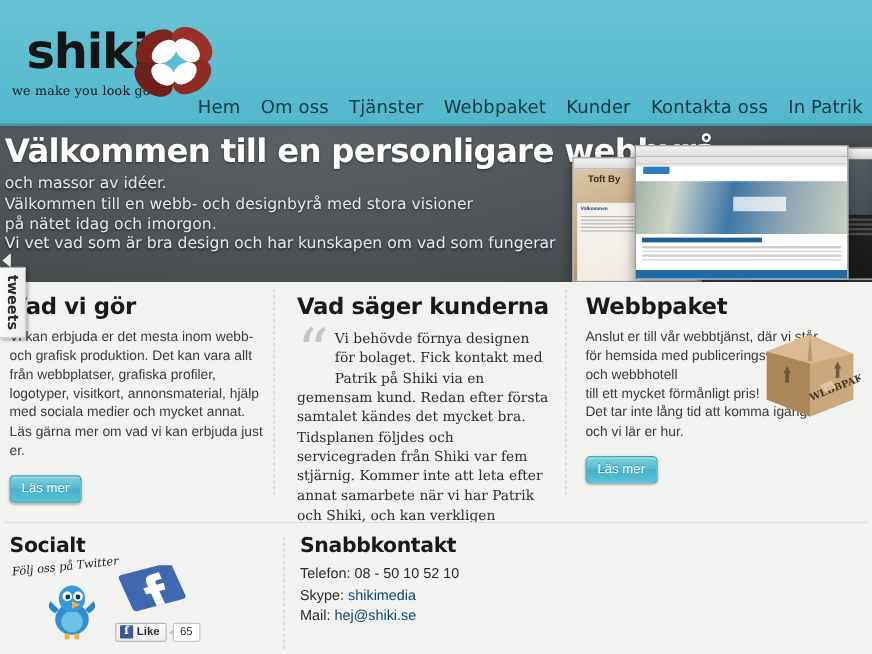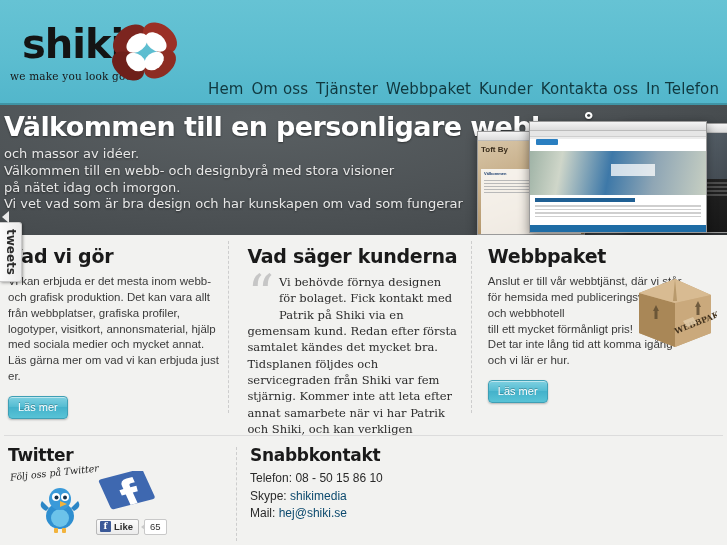--- a/index.html
+++ b/index.html
@@ -42,21 +42,21 @@
     color: #171717;
     letter-spacing: .2px;
   }
   .logo-flower { position: absolute; left: 100px; top: 4px; width: 80px; height: 75px; }
 
   .nav {
     position: absolute;
     right: 0; bottom: 7px;
     display: flex;
     align-items: flex-end;
-    gap: 8px;
+    gap: 17px;
     padding-right: 8px;
     margin-left: 24px;
   }
   .nav a {
     font-family: "DejaVu Sans", sans-serif;
     font-size: 15px;
     color: #10383f;
     text-decoration: none;
     letter-spacing: .1px;
     white-space: nowrap;
@@ -103,21 +103,21 @@
     border: 1px solid #9a9a9a;
     box-shadow: 0 4px 10px rgba(0,0,0,.45);
     overflow: hidden;
   }
   .win .chrome { height: 9px; background: linear-gradient(#f4f4f4,#dcdcdc); border-bottom: 1px solid #bcbcbc; }
   .win .chrome2 { height: 6px; background: #e6e6e6; border-bottom: 1px solid #cfcfcf; }
   .win-back-left { left: -14px; top: 20px; width: 108px; height: 104px; transform: rotate(0deg); }
   .win-back-right { right: -12px; top: 12px; width: 120px; height: 110px; }
   .win-front { left: 38px; top: 10px; width: 178px; height: 112px; }
   .shot-wood { height: 100%; background: linear-gradient(160deg,#d8c6a8,#b99c72 60%,#8f7043); position: relative; }
-  .shot-wood .hdr { position:absolute; left:3px; top:4px; font-size:8px; color:#3a2d1c; font-weight:bold;}
+  .shot-wood .hdr { position:absolute; left:12px; top:4px; font-size:8px; color:#3a2d1c; font-weight:bold;}
   .shot-wood .card { position:absolute; left:3px; top:28px; right:3px; bottom:3px; background:rgba(255,255,255,.82);}
   .shot-wood .card .t { font-size:4px; color:#1a3d6e; font-weight:bold; padding:2px 3px; }
   .shot-wood .card .l { height:1.5px; background:#b9b9b9; margin:1.5px 3px; }
   .shot-dark { height:100%; background: linear-gradient(#2b2b2b,#161616); }
   .shot-dark .band { height:46px; background: linear-gradient(120deg,#7c8a94,#3b4249); margin-bottom:3px;}
   .shot-dark .l { height:2px; background:#4d4d4d; margin:2px 6px; }
   .shot-blue { height:100%; background:#fff; }
   .shot-blue .logo { height:9px; margin:2px 6px 3px; }
   .shot-blue .logo::before{content:""; display:block; width:22px; height:6px; background:#2a7fc1; border-radius:1px;}
   .shot-blue .hero-img { height:44px; background: linear-gradient(100deg,#9fb3a6 0%,#cfd6c9 18%,#3d78a8 45%,#8fa6b5 70%,#c7cfc2 100%); position:relative;}
@@ -335,21 +335,21 @@
       </svg>
     </div>
 
     <nav class="nav">
       <a href="#">Hem</a>
       <a href="#">Om oss</a>
       <a href="#">Tjänster</a>
       <a href="#">Webbpaket</a>
       <a href="#">Kunder</a>
       <a href="#">Kontakta oss</a>
-      <a href="#">In Telefon</a>
+      <a href="#">In Patrik</a>
     </nav>
     <div class="header-rule"></div>
   </div>
 
   <div class="hero">
     <div class="hero-inner">
       <div class="hero-title">Välkommen till en personligare webbyrå</div>
       <div class="hero-sub">
         <div>och massor av idéer.</div>
         <div>Välkommen till en webb- och designbyrå med stora visioner</div>
@@ -453,21 +453,21 @@
         </g>
         <polygon points="52,50 62,46 66,52 56,56" fill="#e0cba9" opacity=".85"></polygon>
       </svg>
     </div>
   </div>
 
   <div class="hdiv"></div>
 
   <div class="footer">
     <div class="fcol-1">
-      <h3>Twitter</h3>
+      <h3>Socialt</h3>
       <div class="handwrite">Följ oss på Twitter</div>
 
       <svg class="bird" viewBox="0 0 48 52">
         <ellipse cx="24" cy="33" rx="14" ry="13" fill="#2f8fd0"></ellipse>
         <ellipse cx="24" cy="35" rx="9" ry="9" fill="#6cc3ea"></ellipse>
         <circle cx="24" cy="16" r="11" fill="#3a9ad9"></circle>
         <circle cx="20" cy="14" r="4" fill="#ffffff"></circle>
         <circle cx="29" cy="14" r="4" fill="#ffffff"></circle>
         <circle cx="20.5" cy="14.5" r="2" fill="#14314a"></circle>
         <circle cx="29" cy="14.5" r="2" fill="#14314a"></circle>
@@ -493,21 +493,21 @@
         </div>
         <div class="likecount">65</div>
       </div>
     </div>
 
     <div class="fcol-2">
       <div class="fvdiv" style="left:0"></div>
       <h3>Snabbkontakt</h3>
       <div class="contact-line">
         <span>Telefon:</span>
-        <span>08 - 50 15 86 10</span>
+        <span>08 - 50 10 52 10</span>
       </div>
       <div class="contact-line">
         <span>Skype:</span>
         <a href="#">shikimedia</a>
       </div>
       <div class="contact-line">
         <span>Mail:</span>
         <a href="#">hej@shiki.se</a>
       </div>
     </div>

